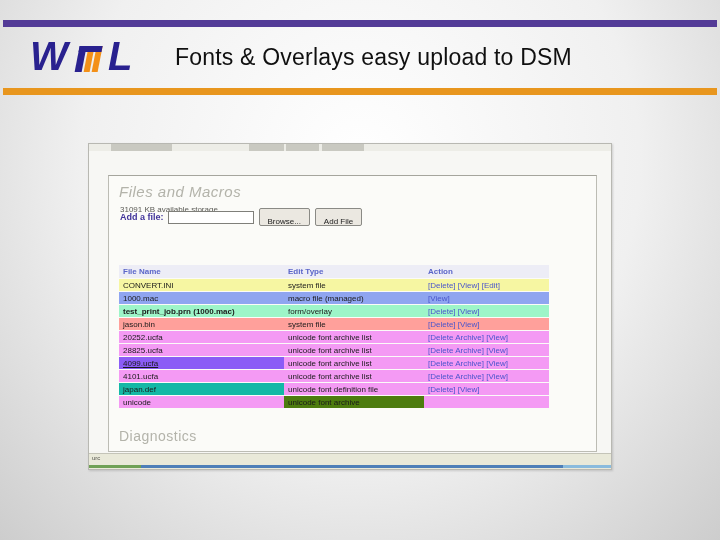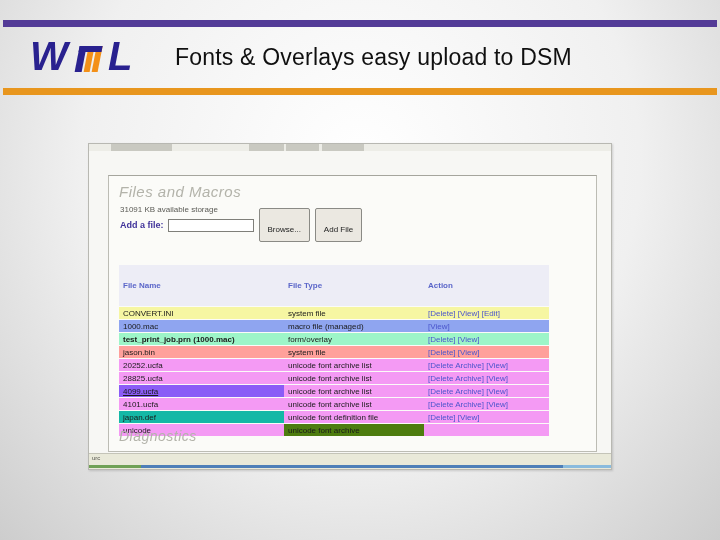--- a/index.html
+++ b/index.html
@@ -49,39 +49,39 @@
 
   .addfile-row { position: absolute; left: 11px; top: 32px; display: flex; align-items: center; }
   .addfile-label { font-size: 9px; font-weight: bold; color: #40339a; margin-right: 4px; }
   .addfile-input {
     width: 86px; height: 13px; border: 1px solid #7f7f7a; background: #ffffff;
     font-size: 8px; padding: 0 2px;
   }
   .btn {
     margin-left: 5px; height: 13px; font-size: 8px; line-height: 10px;
     background: #ebe8e1; border: 1px solid #8a8a85; border-radius: 2px;
-    padding: 16px 8px; color: #222; font-family: "Liberation Sans", sans-serif;
+    padding: 8px 8px; color: #222; font-family: "Liberation Sans", sans-serif;
   }
 
   .file-table {
     position: absolute; left: 10px; top: 88px; width: 430px;
     border-collapse: separate; border-spacing: 0 1px;
     font-size: 8px; table-layout: fixed;
   }
   .file-table th {
     background: #ededf6; color: #5b66c9; text-align: left;
-    font-weight: bold; padding: 16px 4px; height: 13px;
+    font-weight: bold; padding: 2px 4px; height: 13px;
   }
   .file-table td { padding: 1px 4px; height: 12px; color: #1a1a1a; overflow: hidden; white-space: nowrap; }
   .file-table td:last-child { color: #4a55cc; }
   .col-name { width: 165px; } .col-type { width: 140px; } .col-action { width: 125px; }
 
   .diagnostics-heading {
     position: absolute; left: 10px; top: 252px;
-    font-style: italic; font-size: 14px; color: #b3b3aa; letter-spacing: 0.5px;
+    font-size: 14px; color: #b3b3aa; letter-spacing: 0.5px;
   }
 
   .status-bar {
     position: absolute; left: 0; right: 0; bottom: 0; height: 16px;
     background: #e9e9d9; border-top: 1px solid #c4c4b8;
   }
   .status-text { position: absolute; left: 3px; top: 1px; font-size: 6px; color: #55554e; }
   .progress-line { position: absolute; left: 0; right: 0; bottom: 1px; height: 3px; display: flex; }
   .pl-green { width: 52px; background: #6f a155; background: #6fa155; }
   .pl-blue { flex: 1; background: #4e7fb8; }
@@ -126,21 +126,21 @@
       <span class="addfile-label">Add a file:</span>
       <input class="addfile-input" type="text" value="" style="">
       <button class="btn">Browse...</button>
       <button class="btn">Add File</button>
     </div>
 
     <table class="file-table">
       <thead>
         <tr>
           <th class="col-name">File Name</th>
-          <th class="col-type">File Type</th>
+          <th class="col-type">Edit Type</th>
           <th class="col-action">Action</th>
         </tr>
       </thead>
       <tbody>
           <tr>
             <td style="background-color: rgb(246, 246, 162);">CONVERT.INI</td>
             <td style="background-color: rgb(246, 246, 162);">system file</td>
             <td style="background-color: rgb(246, 246, 162);">[Delete] [View] [Edit]</td>
           </tr>
           <tr>

